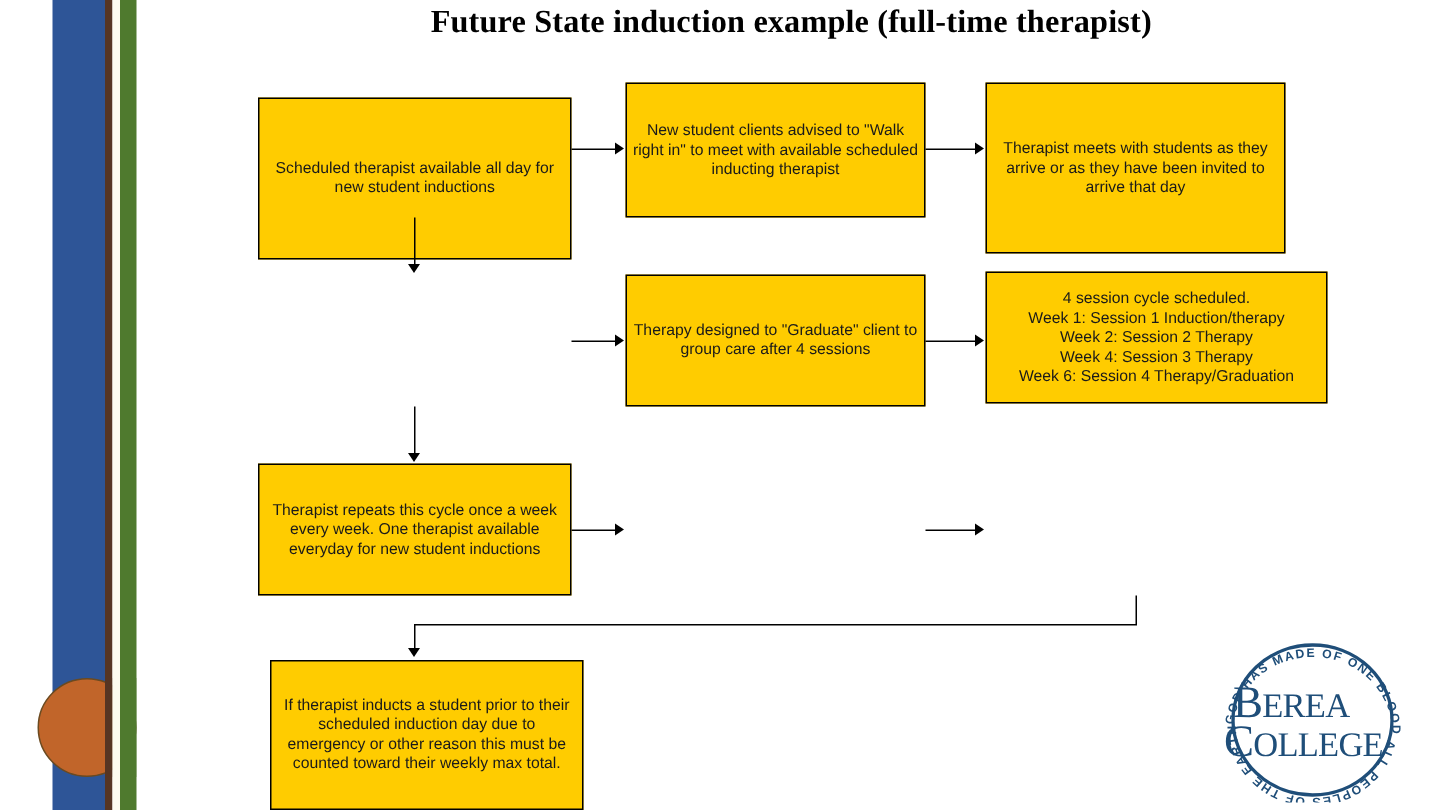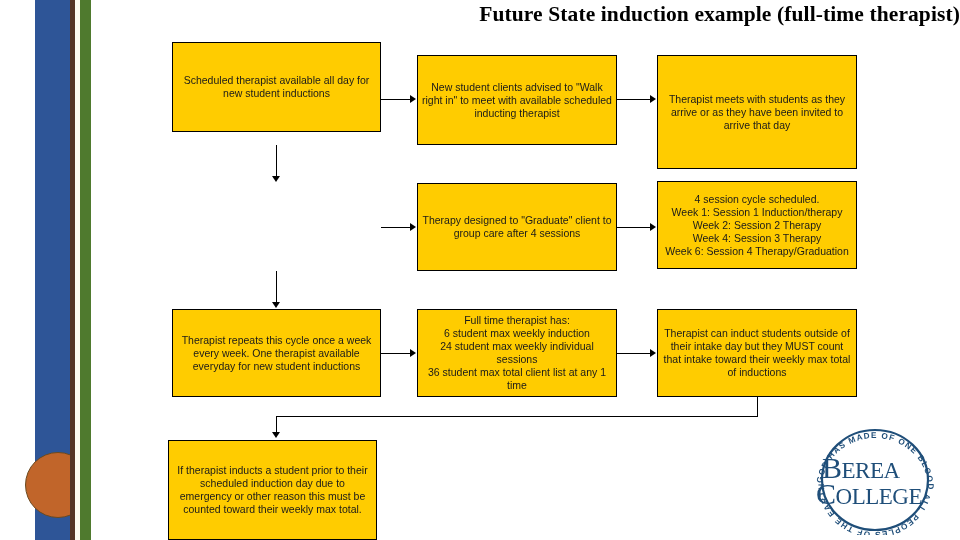--- a/index.html
+++ b/index.html
@@ -31,21 +31,21 @@
     overflow:hidden;
   }
   .spine-circle-over .seg-brown{ position:absolute; left:0;  top:0; width:5px;  height:66px; background:#563523; }
   .spine-circle-over .seg-white{ position:absolute; left:5px;top:0; width:5px;  height:66px; background:#fdfbef; }
   .spine-circle-over .seg-green{ position:absolute; left:10px;top:0;width:11px; height:66px; background:#4f7a2e; }
 
   
   #slide-title {
     position: absolute;
     left: 95px; top: 2px; width: 865px;
-    text-align: right;
+    text-align: center;
     font-family: "Liberation Serif", serif;
     font-weight: bold;
     font-size: 21.5px;
     color: #000000;
     letter-spacing: 0.1px;
     white-space: nowrap;
   }
 
   
   #diagram { position:absolute; left:0; top:0; width:960px; height:540px; }
@@ -65,33 +65,33 @@
     width: 100%;
     text-align: center;
     font-family: "Liberation Sans", sans-serif;
     font-size: 10.5px;
     line-height: 13px;
     color: #1a1a1a;
     white-space: pre-line;
   }
 
   
-  #node-r1c1 { left:172px; top:42px;  width:209px; height:90px;justify-content:flex-end; }
+  #node-r1c1 { left:172px; top:65px;  width:209px; height:108px;justify-content:flex-end; }
   #node-r1c2 { left:417px; top:55px;  width:200px; height:90px; }
   #node-r1c3 { left:657px; top:55px;  width:200px; height:114px; }
 
   #node-r2c1 { left:172px; top:183px; width:209px; height:88px; }
   #node-r2c2 { left:417px; top:183px; width:200px; height:88px; }
-  #node-r2c3 { left:657px; top:181px; width:200px; height:88px; }
+  #node-r2c3 { left:657px; top:181px; width:228px; height:88px; }
 
   #node-r3c1 { left:172px; top:309px; width:209px; height:88px;align-items:center; }
   #node-r3c2 { left:417px; top:309px; width:200px; height:88px; }
   #node-r3c3 { left:657px; top:309px; width:200px; height:88px; }
 
-  #node-r4c1 { left:168px; top:440px; width:209px; height:100px; }
+  #node-r4c1 { left:180px; top:440px; width:209px; height:100px; }
 
   
   .conn { position:absolute; background:#000000; }
   .conn-h { height:1px; }
   .conn-v { width:1px; }
 
   .arrowhead {
     position:absolute;
     width:0; height:0;
     border-style:solid;
@@ -145,29 +145,20 @@
   <div class="node" id="node-r2c3">
     <span class="node-text">4 session cycle scheduled.
 Week 1: Session 1 Induction/therapy
 Week 2: Session 2 Therapy
 Week 4: Session 3 Therapy
 Week 6: Session 4 Therapy/Graduation</span>
   </div>
 
   <div class="node" id="node-r3c1">
     <span class="node-text">Therapist repeats this cycle once a week every week.  One therapist available everyday for new student inductions</span>
-  </div>
-  <div class="node" id="node-r3c2">
-    <span class="node-text">Full time therapist has:
-6 student max weekly induction
-24 student max weekly individual sessions
-36 student max total client list at any 1 time</span>
-  </div>
-  <div class="node" id="node-r3c3">
-    <span class="node-text">Therapist can induct students outside of their intake day but they MUST count that intake toward their weekly max total of inductions</span>
   </div>
 
   <div class="node" id="node-r4c1">
     <span class="node-text">If therapist inducts a student prior to their scheduled induction day due to emergency or other reason this must be counted toward their weekly max total.</span>
   </div>
 
   <div class="conn conn-h" style="left:381px; top:99px; width:30px;"></div>
   <div class="arrowhead arrow-right" style="left:410px; top:95px;"></div>
 
   <div class="conn conn-h" style="left:617px; top:99px; width:34px;"></div>

